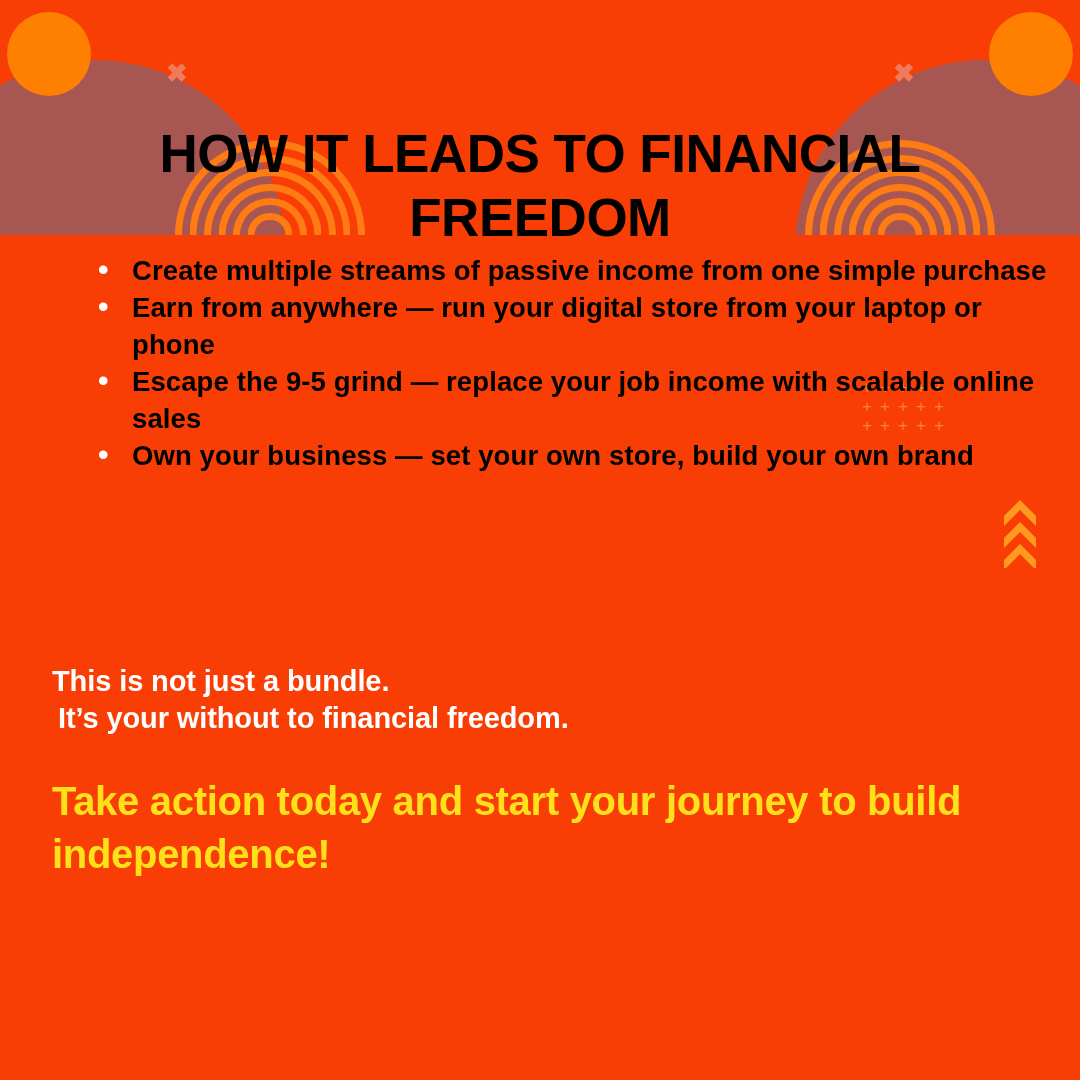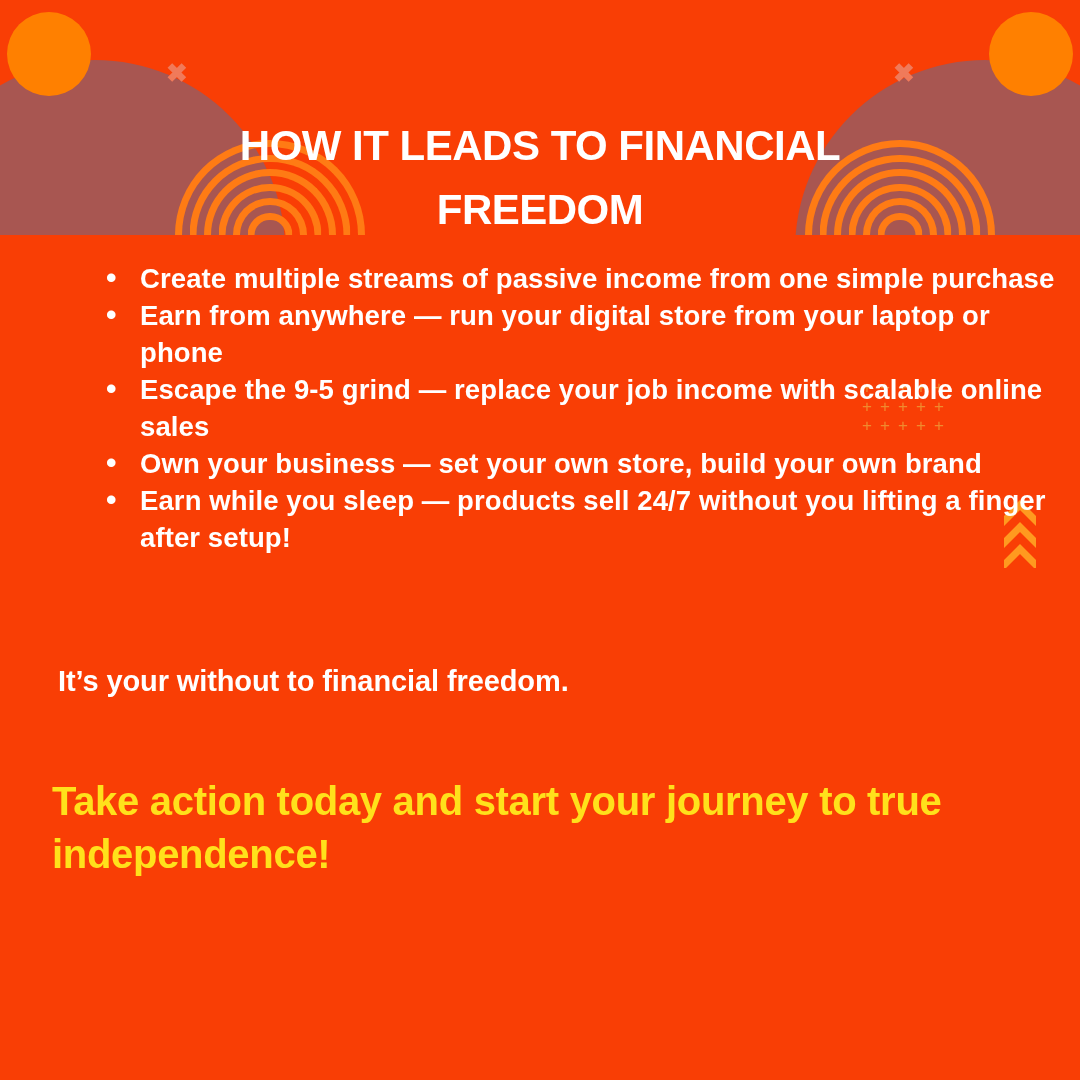--- a/index.html
+++ b/index.html
@@ -117,40 +117,40 @@
     height: 70px;
   }
 
   
   #title {
     position: absolute;
     left: 90px;
     top: 86px;
     width: 900px;
     text-align: center;
-    color: #ffffff;
-    font-family: "Liberation Sans", sans-serif;
-    font-weight: bold;
-    font-size: 42px;
+    color: #000000;
+    font-family: "Liberation Sans", sans-serif;
+    font-weight: bold;
+    font-size: 53px;
     line-height: 64px;
     letter-spacing: -0.5px;
     z-index: 5;
     white-space: pre-line;
   }
 
   
   #benefits {
     position: absolute;
     left: 64px;
     top: 252px;
     width: 965px;
-    margin: 8px;
+    margin: 0;
     padding: 0 0 0 34px;
     list-style: none;
-    color: #ffffff;
+    color: #000000;
     font-family: "Liberation Sans", sans-serif;
     font-weight: bold;
     font-size: 27.5px;
     line-height: 37px;
     letter-spacing: 0.1px;
     z-index: 4;
   }
   #benefits li {
     position: relative;
     margin: 0 0 0 0;
@@ -257,22 +257,22 @@
       <polygon points="18,24 34,40 34,50 18,34 2,50 2,40" fill="#FF9A1F"></polygon>
       <polygon points="18,46 34,62 34,72 18,56 2,72 2,62" fill="#FF9A1F"></polygon>
     </svg>
   </div>
 
   <ul id="benefits">
     <li>Create multiple streams of passive income from one simple purchase</li>
     <li>Earn from anywhere — run your digital store from your laptop or phone</li>
     <li> Escape the 9-5 grind — replace your job income with scalable online sales</li>
     <li> Own your business — set your own store, build your own brand</li>
-    <li> Earn while you sleep — products sell 24/7 without you lifting a finger after setup!</li>
   </ul>
 
   <div id="closing">
+    <div class="line1">This is not just a bundle.</div>
     <div class="line2">It’s your without to financial freedom.</div>
   </div>
 
-  <div id="cta">Take action today and start your journey to true independence!</div>
+  <div id="cta">Take action today and start your journey to build independence!</div>
 
 </div>
 
 </body></html>

